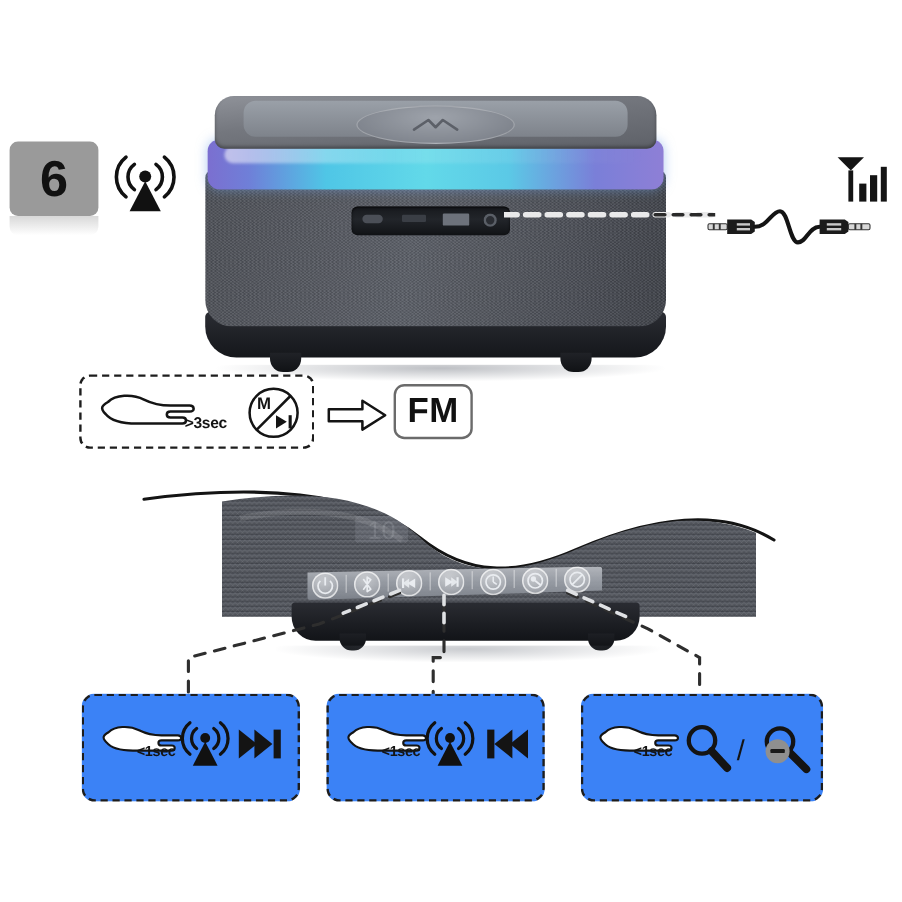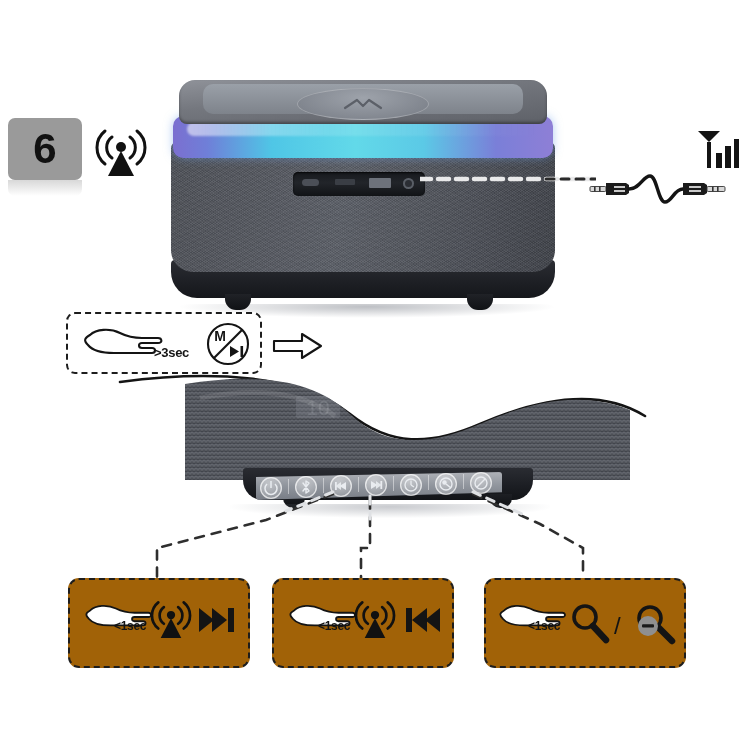--- a/index.html
+++ b/index.html
@@ -85,21 +85,21 @@
   .hand{position:absolute;}
   .sec-lbl{position:absolute;font-weight:bold;color:#141414;font-size:13px;letter-spacing:-.3px;}
   .mbtn{position:absolute;left:140px;top:10px;width:44px;height:44px;}
   .arrow-ico{position:absolute;left:206px;top:20px;width:52px;height:28px;}
   .fm-chip{position:absolute;left:262px;top:8px;width:62px;height:42px;
     border:2.5px solid #6b6b6b;border-radius:9px;background:#fff;
     display:flex;align-items:center;justify-content:center;}
   .fm-chip span{font-size:29px;font-weight:bold;color:#111;letter-spacing:.5px;}
 
   
-  .spk2{position:absolute;left:100px;top:368px;width:560px;height:160px;}
+  .spk2{position:absolute;left:100px;top:402px;width:560px;height:160px;}
   .spk2 svg{display:block;}
   .spk2-base{position:absolute;left:143px;top:100px;width:290px;height:32px;
     border-radius:3px 3px 20px 20px;
     background:linear-gradient(180deg,#2a2c32,#1b1d22 60%,#121418);}
   .foot2{position:absolute;width:22px;height:14px;border-radius:0 0 10px 10px;
     background:linear-gradient(180deg,#1d1f24,#0e1013);}
   .foot2.l{left:183px;top:126px;}
   .foot2.r{left:390px;top:126px;}
   .spk2-shadow{position:absolute;left:130px;top:136px;width:320px;height:14px;
     background:radial-gradient(ellipse at 50% 20%,rgba(120,125,135,.4),rgba(255,255,255,0) 72%);}
@@ -111,21 +111,21 @@
     border-radius:3px;opacity:.93;
     transform:skewX(0deg);
     clip-path:polygon(0 18%,100% 0,100% 72%,0 100%);}
   .ckey{position:absolute;top:3px;width:22px;height:22px;border-radius:50%;
     background:radial-gradient(circle at 40% 35%,rgba(255,255,255,.42),rgba(255,255,255,.08));
     box-shadow:inset 0 0 0 1.3px rgba(255,255,255,.68);}
   .cglyph{position:absolute;left:0;top:0;width:22px;height:22px;}
   .csep{position:absolute;top:6px;width:1px;height:15px;background:rgba(255,255,255,.45);}
 
   
-  .bbox{position:absolute;height:86px;border:2.5px dashed #1d1d1d;border-radius:11px;background:#a16207;}
+  .bbox{position:absolute;height:86px;border:2.5px dashed #1d1d1d;border-radius:11px;background:#3b82f6;}
   .bbox1{left:68px;top:578px;width:178px;}
   .bbox2{left:272px;top:578px;width:178px;}
   .bbox3{left:484px;top:578px;width:198px;}
 
   .leader-svg{position:absolute;left:0;top:0;width:752px;height:752px;pointer-events:none;}
 </style>
 </head>
 <body>
 
 <div class="stage">
@@ -228,20 +228,23 @@
       <g transform="translate(24,24)">
         <path d="M0 0 L9 5.5 L0 11 Z" fill="#141414"></path>
         <rect x="10.5" y="0" width="2.6" height="11" fill="#141414"></rect>
       </g>
     </svg>
 
     <svg class="arrow-ico" viewBox="0 0 52 28">
       <path d="M2 9 L30 9 L30 2 L49 14 L30 26 L30 19 L2 19 Z" fill="#fff" stroke="#141414" stroke-width="2.1" stroke-linejoin="round"></path>
     </svg>
 
+    <div class="fm-chip">
+      <span>FM</span>
+    </div>
   </div>
 
   <div class="spk2">
     <svg width="560" height="160" viewBox="0 0 560 160">
       <defs>
         <linearGradient id="fab2" x1="0" y1="0" x2="0" y2="1">
           <stop offset="0%" stop-color="#5c6068"></stop>
           <stop offset="45%" stop-color="#55585f"></stop>
           <stop offset="100%" stop-color="#3c3f46"></stop>
         </linearGradient>

